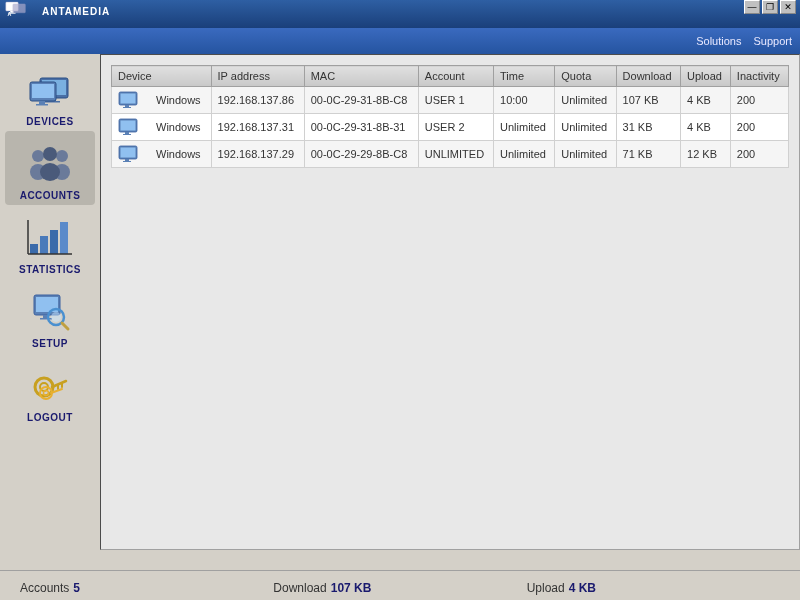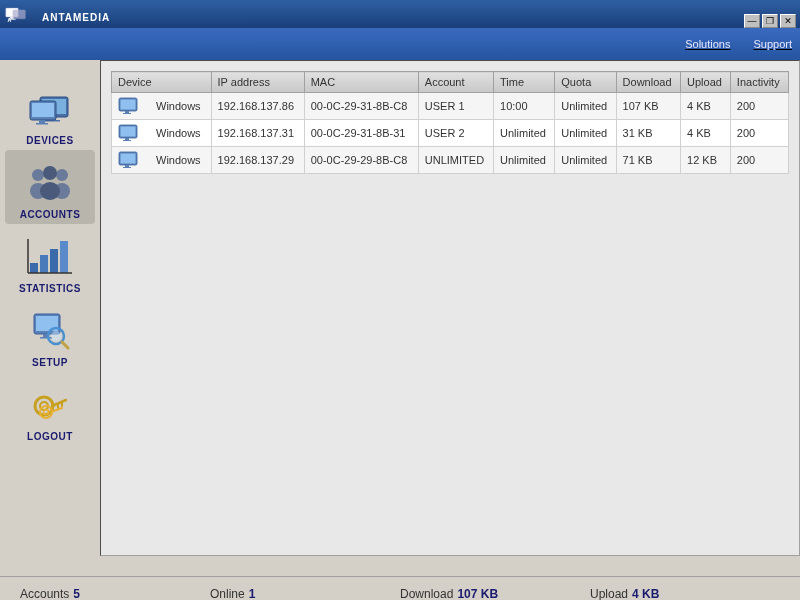--- a/index.html
+++ b/index.html
@@ -11,21 +11,21 @@
       font-size: 12px;
       background: #d4d0c8;
     }
 
     
     .title-bar {
       width: 800px;
       height: 28px;
       background: linear-gradient(to bottom, #2e5fa3, #1a3f7a);
       display: flex;
-      align-items: flex-end;
+      align-items: flex-start;
       justify-content: space-between;
       padding: 0 4px;
       user-select: none;
     }
     .title-bar-left {
       display: flex;
       align-items: center;
       gap: 6px;
     }
     .title-bar-logo {
@@ -51,28 +51,27 @@
       align-items: center;
       justify-content: center;
       font-size: 9px;
       cursor: pointer;
       color: #000;
     }
 
     
     .nav-bar {
       width: 800px;
-      height: 32px;
+      height: 26px;
       background: linear-gradient(to bottom, #3a6abf, #2554a0);
       display: flex;
       align-items: center;
       justify-content: flex-end;
       padding: 0 8px;
-      gap: 23px;
-      text-decoration: underline;
+      gap: 12px;
     }
     .nav-item {
       color: #e8e8ff;
       font-size: 11px;
       cursor: pointer;
       text-decoration: none;
     }
 
     
     .main-area {
@@ -83,21 +82,21 @@
     }
 
     
     .sidebar {
       width: 100px;
       height: 516px;
       background: #d4d0c8;
       display: flex;
       flex-direction: column;
       align-items: center;
-      padding-top: 16px;
+      padding-top: 3px;
       gap: 0;
     }
     .sidebar-item {
       width: 90px;
       display: flex;
       flex-direction: column;
       align-items: center;
       padding: 8px 4px 4px;
       cursor: pointer;
       border-radius: 4px;
@@ -406,24 +405,20 @@
   </div>
 
 </div>
 
 <div class="status-bar">
   <div class="status-item">
     <span class="status-label">Accounts</span>
     <span class="status-value">5</span>
   </div>
   <div class="status-item">
-    <span class="status-label">Online</span>
-    <span class="status-value">1</span>
-  </div>
-  <div class="status-item">
     <span class="status-label">Download</span>
     <span class="status-value">107 KB</span>
   </div>
   <div class="status-item">
     <span class="status-label">Upload</span>
     <span class="status-value">4 KB</span>
   </div>
 </div>
 
 </body></html>

